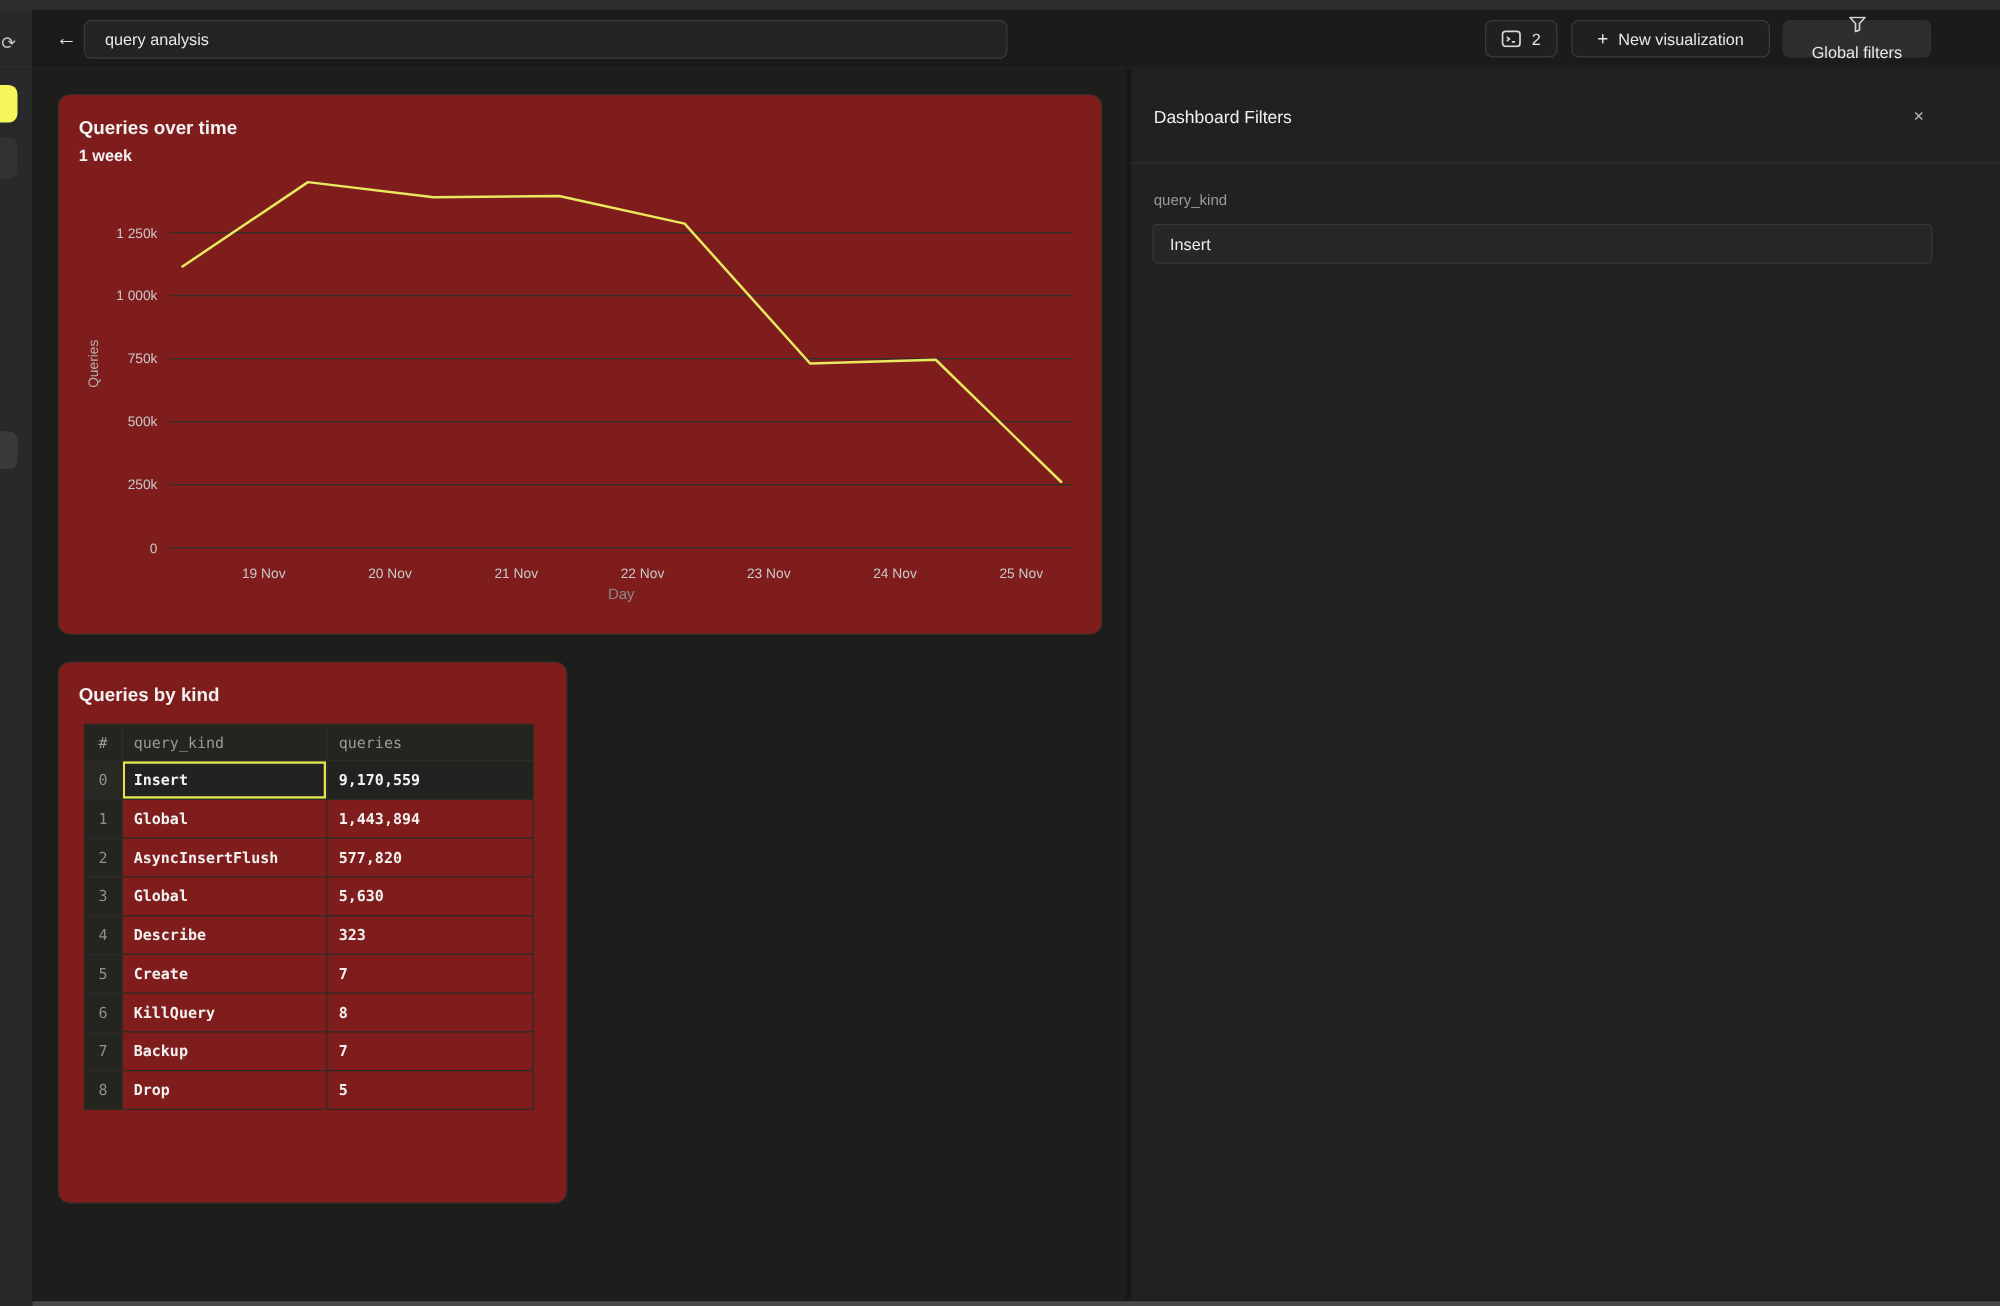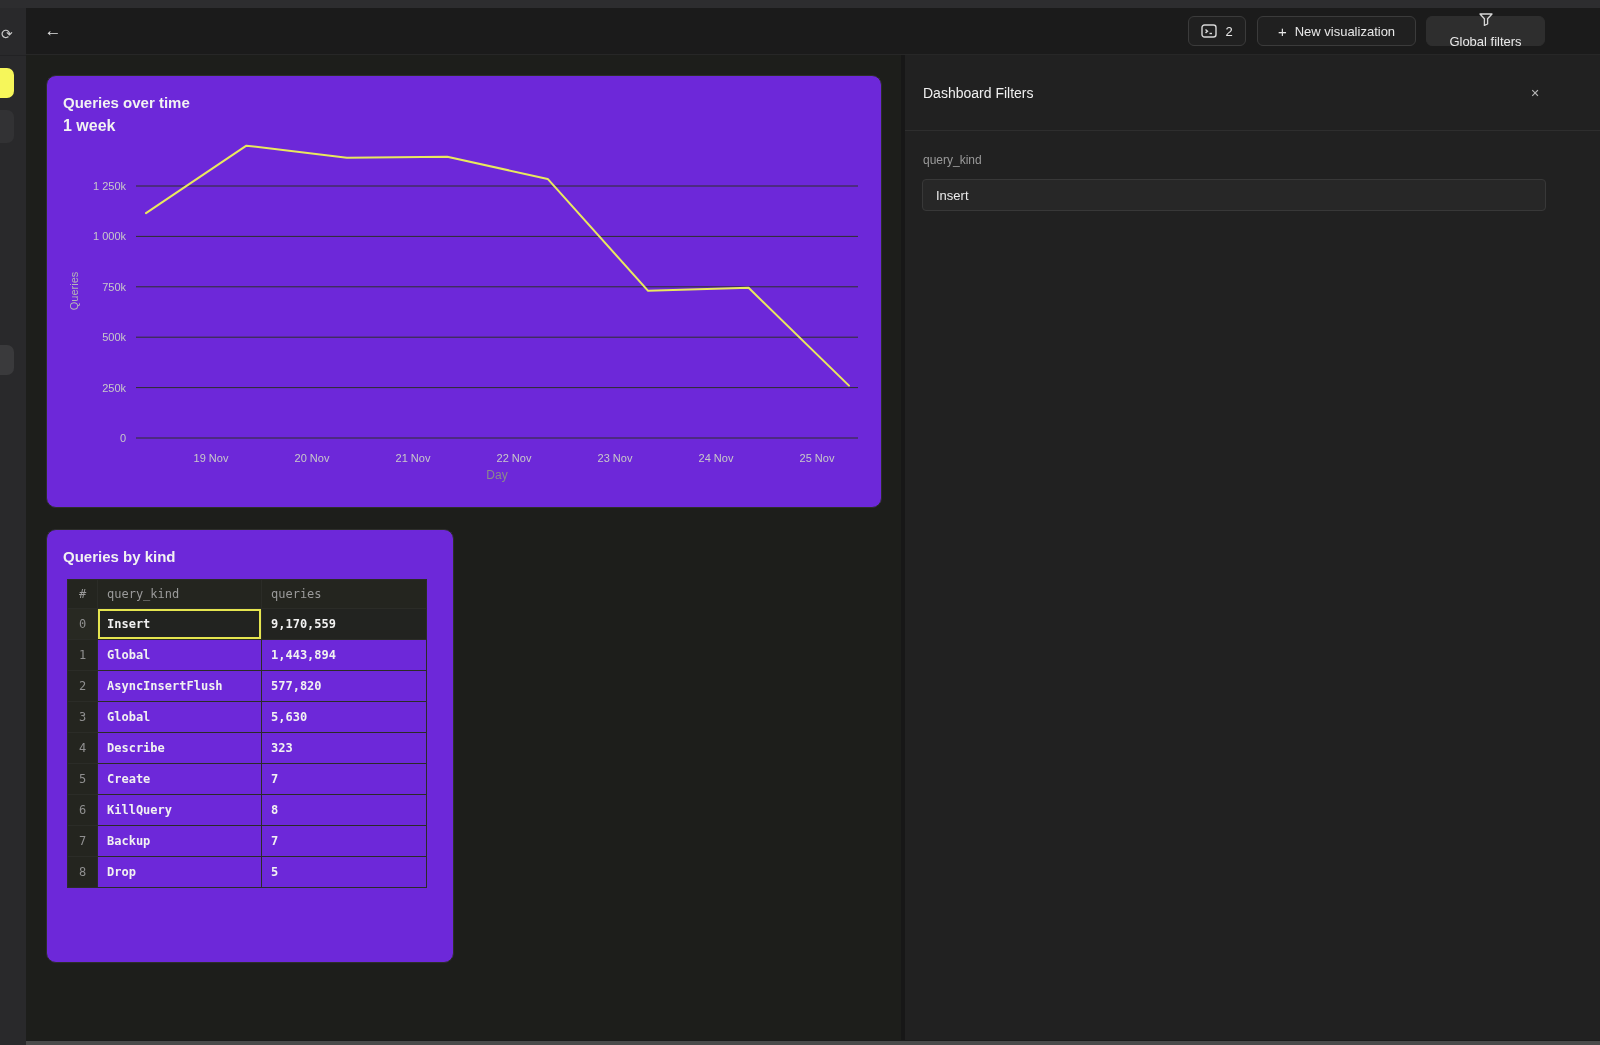--- a/index.html
+++ b/index.html
@@ -33,24 +33,24 @@
   .tb-btn svg { display:block; }
   .btn-count { left:1162px; width:58px; }
   .btn-newviz { left:1231px; width:159px; }
   .btn-filters { left:1400px; width:119px; background:#2e2e2e; border-color:#2e2e2e;flex-direction:column; }
   .plus-glyph { font-size:15px; color:#e8e8e8; font-weight:400; line-height:1; }
 
   
   .main { position:absolute; left:26px; top:55px; width:875px; height:985px; background:#1d1e1b; }
   .divider-v { position:absolute; left:901px; top:55px; width:4px; height:985px; background:#171717; }
 
-  .card { position:absolute; background:#6d28d9; border:1px solid #2d2e2a; border-radius:10px; }
+  .card { position:absolute; background:#7f1d1d; border:1px solid #2d2e2a; border-radius:10px; }
   .chart-card { left:20px; top:20px; width:836px; height:433px; }
   .card-title { position:absolute; left:16px; top:18px; font-size:15px; font-weight:700; color:#f2f2f2; }
-  .card-subtitle { position:absolute; left:16px; top:41px; font-size:16px; font-weight:700; color:#f2f2f2; }
+  .card-subtitle { position:absolute; left:16px; top:41px; font-size:13px; font-weight:700; color:#f2f2f2; }
   .chart-svg { position:absolute; left:0; top:0; width:836px; height:433px; font-family:"Liberation Sans",sans-serif; }
 
   
   .table-card { left:20px; top:474px; width:408px; height:434px; }
   .qk-table { position:absolute; left:20px; top:49px; width:359px; border-collapse:collapse; table-layout:fixed;
               font-family:"DejaVu Sans Mono","Liberation Mono",monospace; font-size:12px; }
   .qk-table th, .qk-table td { border:1px solid #2b2c27; }
   .qk-table th { height:29px; background:#24251f; color:#9a9a9a; font-weight:400; text-align:left; padding-left:9px; }
   .qk-table th.col-idx { text-align:center; padding-left:0; }
   .qk-table td { height:31px; color:#f1f1f1; font-weight:700; padding-left:9px; }
@@ -80,20 +80,21 @@
     <span class="sb-history">⟳</span>
     <div class="sb-item active"></div>
     <div class="sb-item g1"></div>
     <div class="sb-item g2"></div>
   </aside>
 
   <header class="topbar">
     <div class="back-btn">
       <span>←</span>
     </div>
+    <input class="title-input" type="text" value="query analysis" style="">
     <button class="tb-btn btn-count">
       <span>
         <svg width="16" height="14" viewBox="0 0 16 14" fill="none" stroke="#d6d6d6" stroke-width="1.4">
           <rect x="1" y="1" width="14" height="12" rx="2.5"></rect>
           <path d="M4.5 5.5 L6.5 7.2 L4.5 8.9"></path>
           <path d="M8.5 9.5 H11"></path>
         </svg>
       </span>
       <span>2</span>
     </button>

